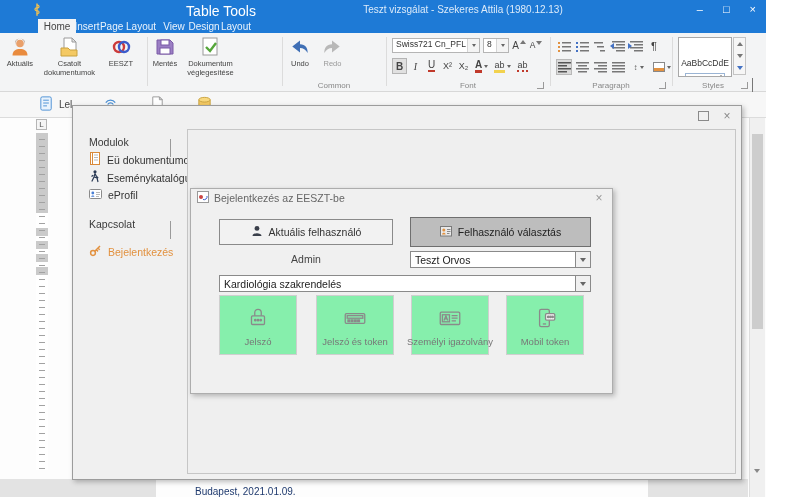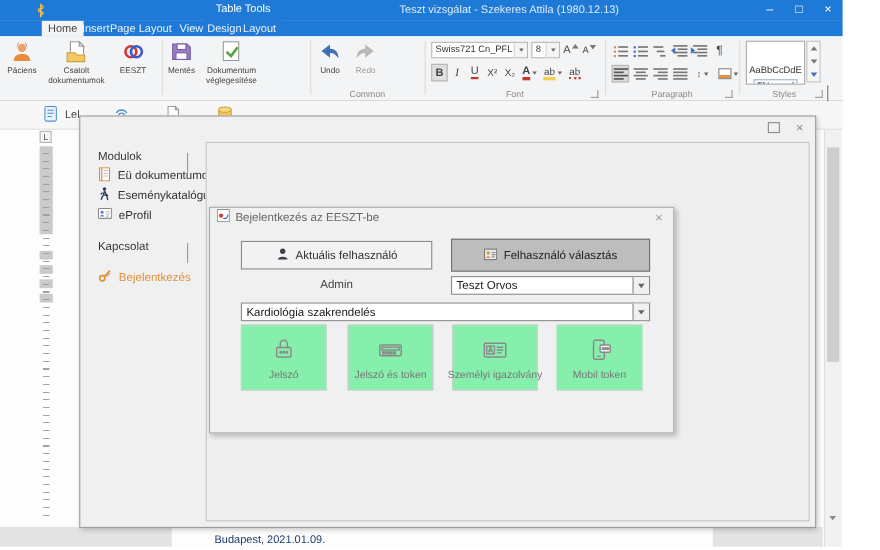--- a/index.html
+++ b/index.html
@@ -3,21 +3,21 @@
 <meta charset="utf-8">
 <style>
   html,body{margin:0;padding:0}
   body{width:800px;height:500px;background:#fff;font-family:"Liberation Sans",sans-serif;
        position:relative;overflow:hidden;-webkit-font-smoothing:antialiased}
   .abs{position:absolute}
   
   .window{position:absolute;left:0;top:0;width:766px;height:497px;background:#fdfdfd}
   .titlebar{position:absolute;left:0;top:0;width:100%;height:19px;background:#1e7ad6}
   .ctxblock{position:absolute;left:186px;top:0;width:70px;height:33px;background:#1d62ae}
-  .ctxlabel{position:absolute;left:186px;top:3px;width:70px;text-align:center;font-size:10px;color:#fff;white-space:nowrap}
+  .ctxlabel{position:absolute;left:186px;top:3px;width:70px;text-align:center;font-size:14px;color:#fff;white-space:nowrap}
   .applogo{position:absolute;left:30px;top:2px}
   .apptitle{position:absolute;left:280px;right:120px;top:4px;text-align:center;font-size:10px;color:#dcebfa;white-space:nowrap;overflow:hidden}
   .winbtns{position:absolute;right:10px;top:0;height:19px;display:flex;align-items:center;gap:20px;color:#fff;font-size:11px}
   .winbtn{cursor:default;line-height:19px}
   .tabrow{position:absolute;left:0;top:19px;width:100%;height:14px;background:#1e7ad6}
   .tab{position:absolute;top:0;height:14px;display:flex;align-items:center;justify-content:center;
        font-size:10px;color:#eaf3fc;white-space:nowrap}
   .tab.active{background:#f3f4f5;color:#444}
   
   .ribbon{position:absolute;left:0;top:33px;width:100%;height:59px;background:#f3f4f5;border-bottom:1px solid #d8d8d8;box-sizing:border-box}
@@ -147,21 +147,21 @@
 
     <div class="rgroup" style="left:4px;width:142px">
       <div class="bb" style="width:32px">
         <span class="ic">
           <svg width="22" height="22" viewBox="0 0 22 22">
               <path d="M6.5 7a4.5 4.5 0 0 1 9 0l.3 2-.3-4a4.8 3.8 0 0 0-9 0l-.3 4z" fill="#7a4a28"></path>
               <circle cx="11" cy="7.5" r="3.8" fill="#e9a06b"></circle>
               <path d="M3.5 19.5c0-5 3.5-6.5 7.5-6.5s7.5 1.5 7.5 6.5z" fill="#e98b3e"></path>
             </svg>
         </span>
-        <span class="lb">Páciens</span>
+        <span class="lb">Aktuális</span>
       </div>
       <div class="bb" style="width:58px">
         <span class="ic">
           <svg width="22" height="22" viewBox="0 0 22 22">
               <path d="M6 2h8l4 4v10H6z" fill="#fff" stroke="#9a9a9a"></path>
               <path d="M14 2l4 4h-4z" fill="#e5e5e5" stroke="#9a9a9a"></path>
               <path d="M3 12h7l2 2h7v6H3z" fill="#f4c963" stroke="#c9a13f"></path>
             </svg>
         </span>
         <span class="lb">Csatolt dokumentumok</span>

